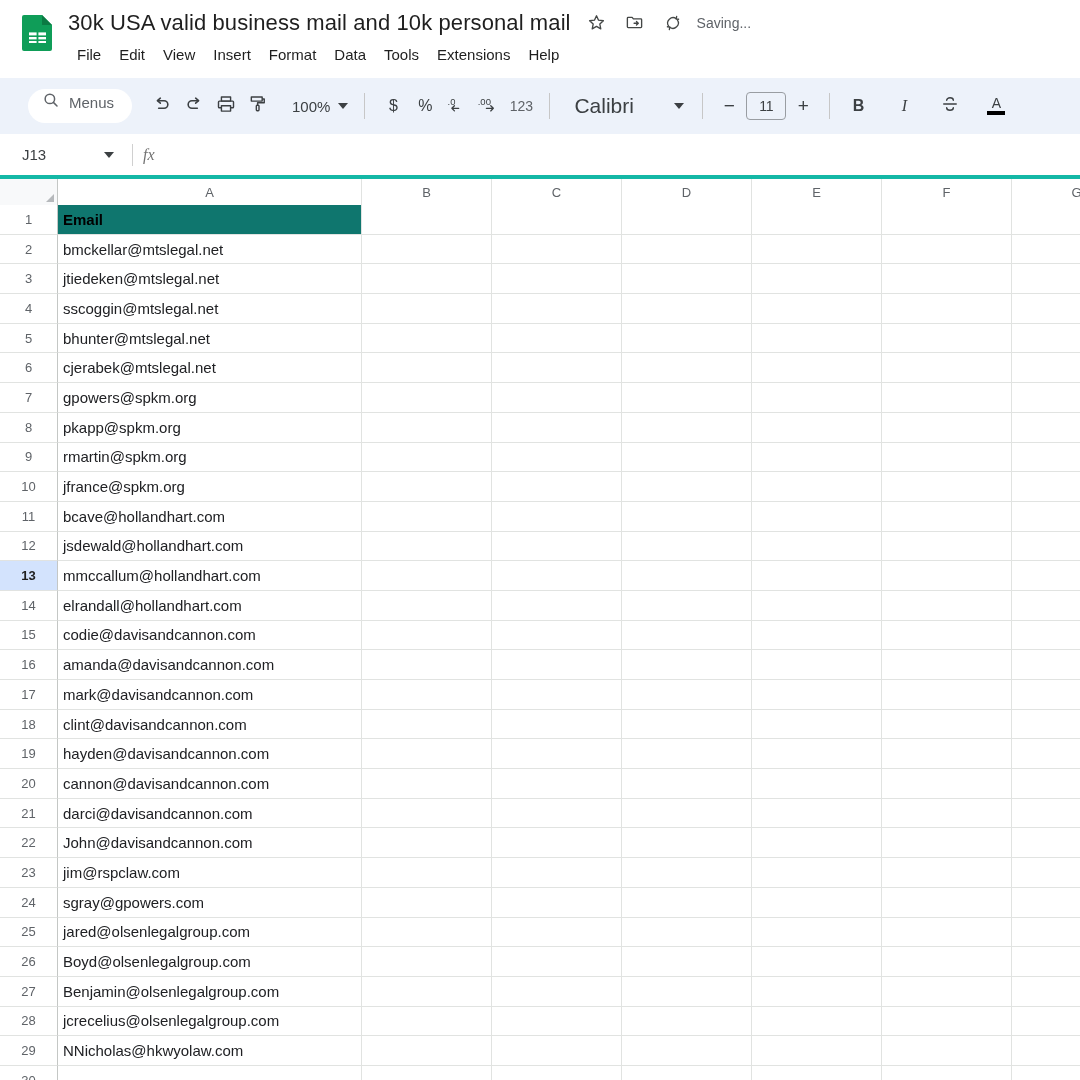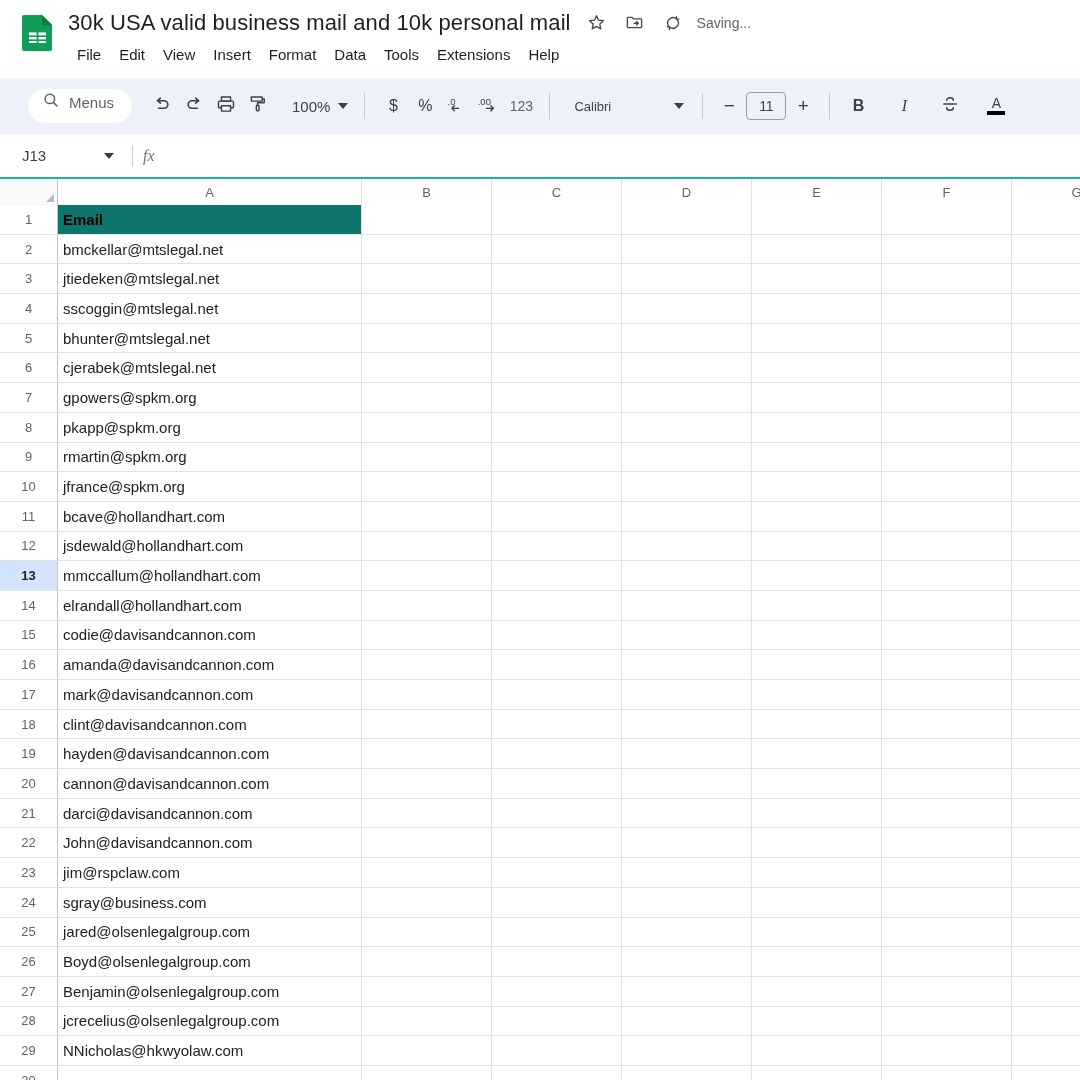--- a/index.html
+++ b/index.html
@@ -75,42 +75,42 @@
            border-right: 5px solid transparent; border-top: 6px solid #3c4043; }
   .divider {
     width: 1px; height: 26px; background: #c7c7c7; margin: 0 12px; flex: 0 0 auto;
   }
   .tb-text { font-size: 16px; color: #3c4043; }
   .tb-text.sm { font-size: 14px; color: #5f6368; }
   .font-box {
     display: flex; align-items: center; height: 32px;
     width: 128px; padding: 0 6px 0 12px; border-radius: 6px; flex: 0 0 auto;
   }
-  .font-name { font-size: 13px; color: #3c4043; flex: 1 1 auto; }
+  .font-name { font-size: 21px; color: #3c4043; flex: 1 1 auto; }
   .size-ctrl { display: flex; align-items: center; gap: 3px; flex: 0 0 auto; }
   .size-pm {
     width: 28px; height: 28px; display: flex; align-items: center;
     justify-content: center; font-size: 19px; color: #3c4043; border-radius: 4px;
   }
   .size-field {
     width: 40px; height: 28px; border: 1px solid #999da2; border-radius: 4px;
     display: flex; align-items: center; justify-content: center;
     font-size: 14px; color: #3c4043; background: #edf2fa;
   }
   .bold-i  { font-size: 16px; font-weight: 700; color: #3c4043; }
   .ital-i  { font-size: 16px; font-style: italic; font-family: "Liberation Serif", serif; color: #3c4043; }
   .textcolor-btn { flex-direction: column; gap: 1px; }
   .tc-a { font-size: 14px; line-height: 13px; color: #3c4043; }
   .tc-bar { width: 18px; height: 4px; background: #000000; }
 
   
   .formulabar {
     position: absolute; top: 134px; left: 0; width: 1080px; height: 45px;
     background: #ffffff; display: flex; align-items: center;
-    border-bottom: 2px solid #14b8a6;
+    border-bottom: 4px solid #14b8a6;
   }
   .namebox {
     display: flex; align-items: center; width: 132px; height: 100%;
     padding-left: 22px; flex: 0 0 auto;
   }
   .namebox-val { font-size: 15px; color: #3c4043; flex: 1 1 auto; }
   .namebox-caret { margin-right: 18px; }
   .fx-sep { width: 1px; height: 22px; background: #d0d0d0; flex: 0 0 auto; }
   .fx-label {
     font-size: 16px; font-style: italic; font-family: Liberation Serif, serif;
@@ -607,21 +607,21 @@
         <div class="cell a">jim@rspclaw.com</div>
         <div class="cell b"></div>
         <div class="cell c"></div>
         <div class="cell d"></div>
         <div class="cell e"></div>
         <div class="cell f"></div>
         <div class="cell g"></div>
       </div>
       <div class="grid-row">
         <div class="row-head">24</div>
-        <div class="cell a">sgray@business.com</div>
+        <div class="cell a">sgray@gpowers.com</div>
         <div class="cell b"></div>
         <div class="cell c"></div>
         <div class="cell d"></div>
         <div class="cell e"></div>
         <div class="cell f"></div>
         <div class="cell g"></div>
       </div>
       <div class="grid-row">
         <div class="row-head">25</div>
         <div class="cell a">jared@olsenlegalgroup.com</div>

